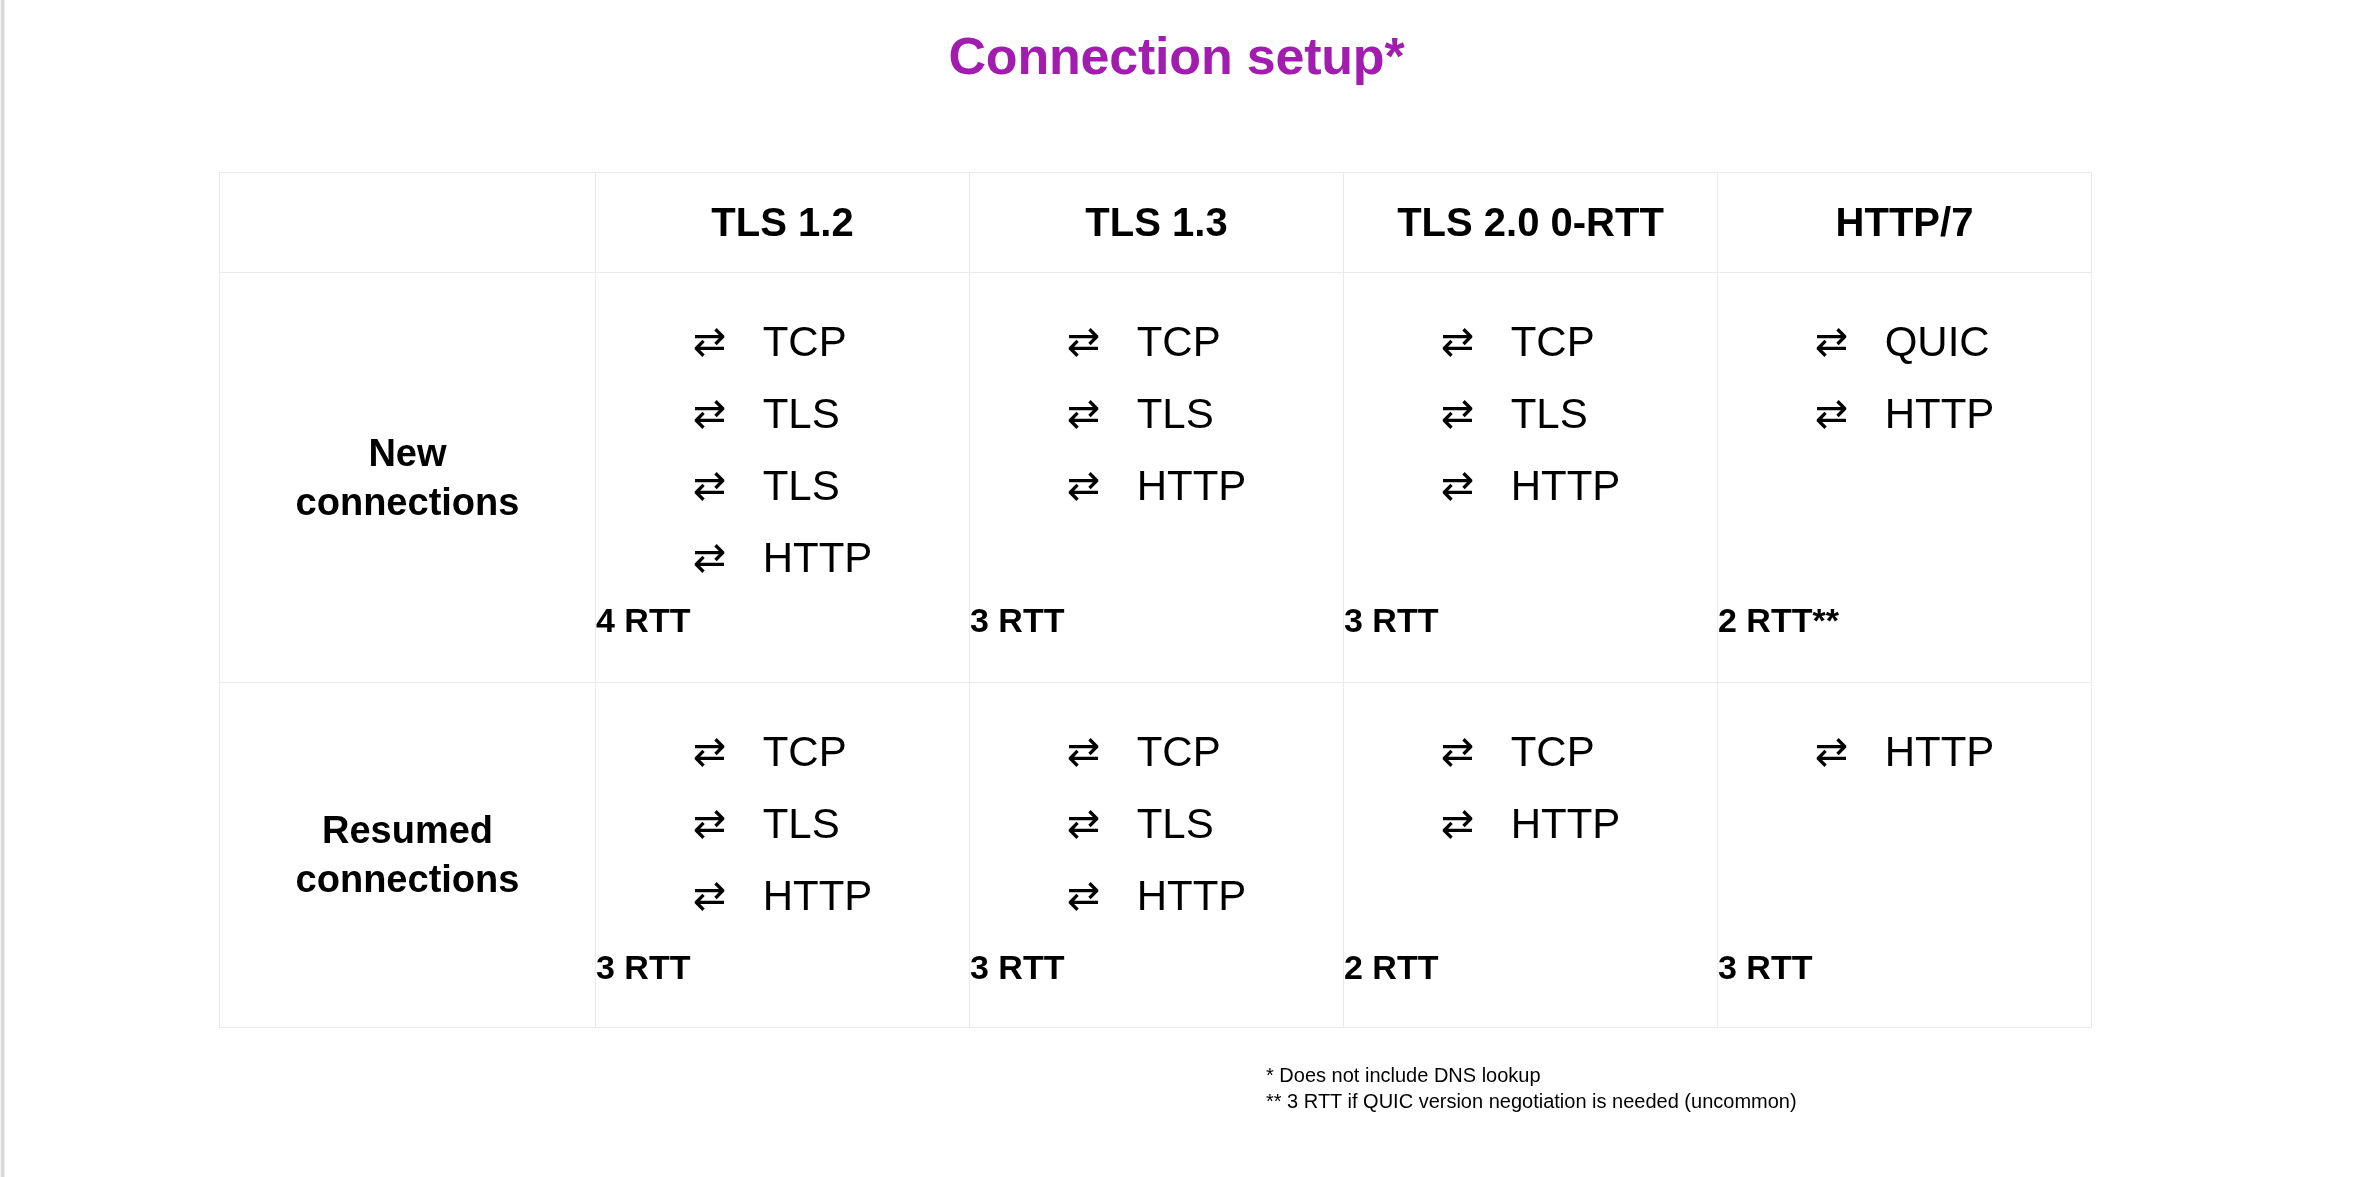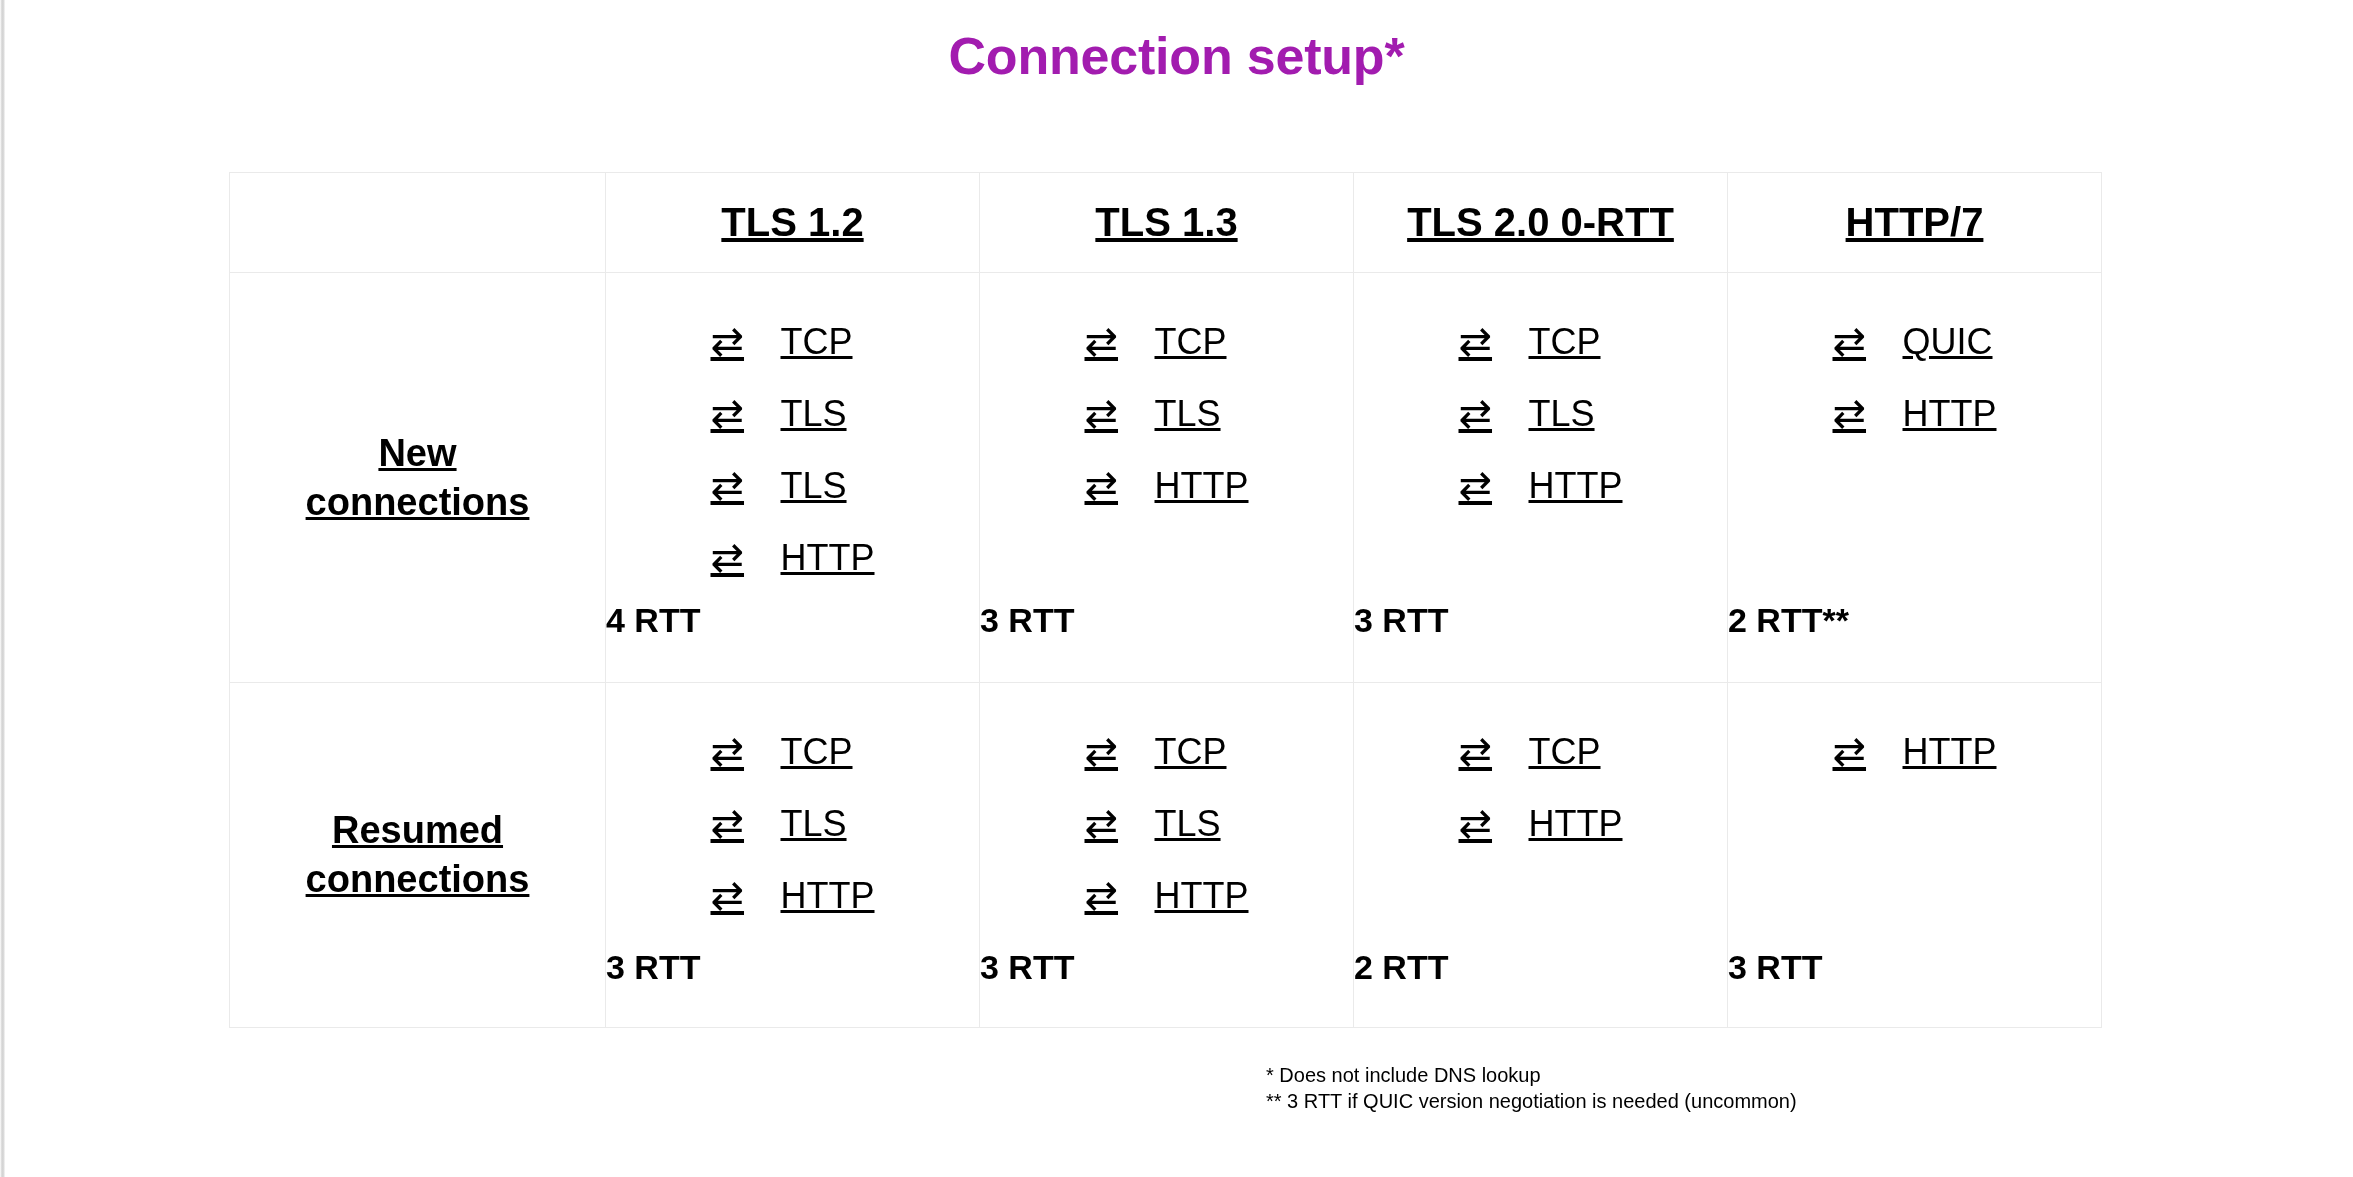--- a/index.html
+++ b/index.html
@@ -31,26 +31,25 @@
     width: 2353px;
     text-align: center;
     font-size: 52px;
     font-weight: bold;
     letter-spacing: -0.2px;
     color: #a21caf;
   }
 
   #table {
     position: absolute;
-    left: 229px;
+    left: 219px;
     top: 172px;
     width: 1872px;
     border-collapse: collapse;
     table-layout: fixed;
-    text-decoration: underline;
   }
   #table td, #table th {
     border: 1px solid #eaeaea;
     vertical-align: middle;
     padding: 0;
   }
   col.c0 { width: 376px; }
   col.cx { width: 374px; }
 
   thead th {
@@ -97,21 +96,21 @@
   .arrow {
     font-size: 40px;
     line-height: 1;
     font-family: "DejaVu Sans", sans-serif;
     display: inline-block;
     width: 56px;
     text-align: left;
     transform: translateY(-1px);
   }
   .label {
-    font-size: 36px;
+    font-size: 42px;
     line-height: 1;
     padding-left: 14px;
     text-align: right;
   }
 
   .rtt {
     position: absolute;
     left: 0;
     width: 100%;
     text-align: left;

